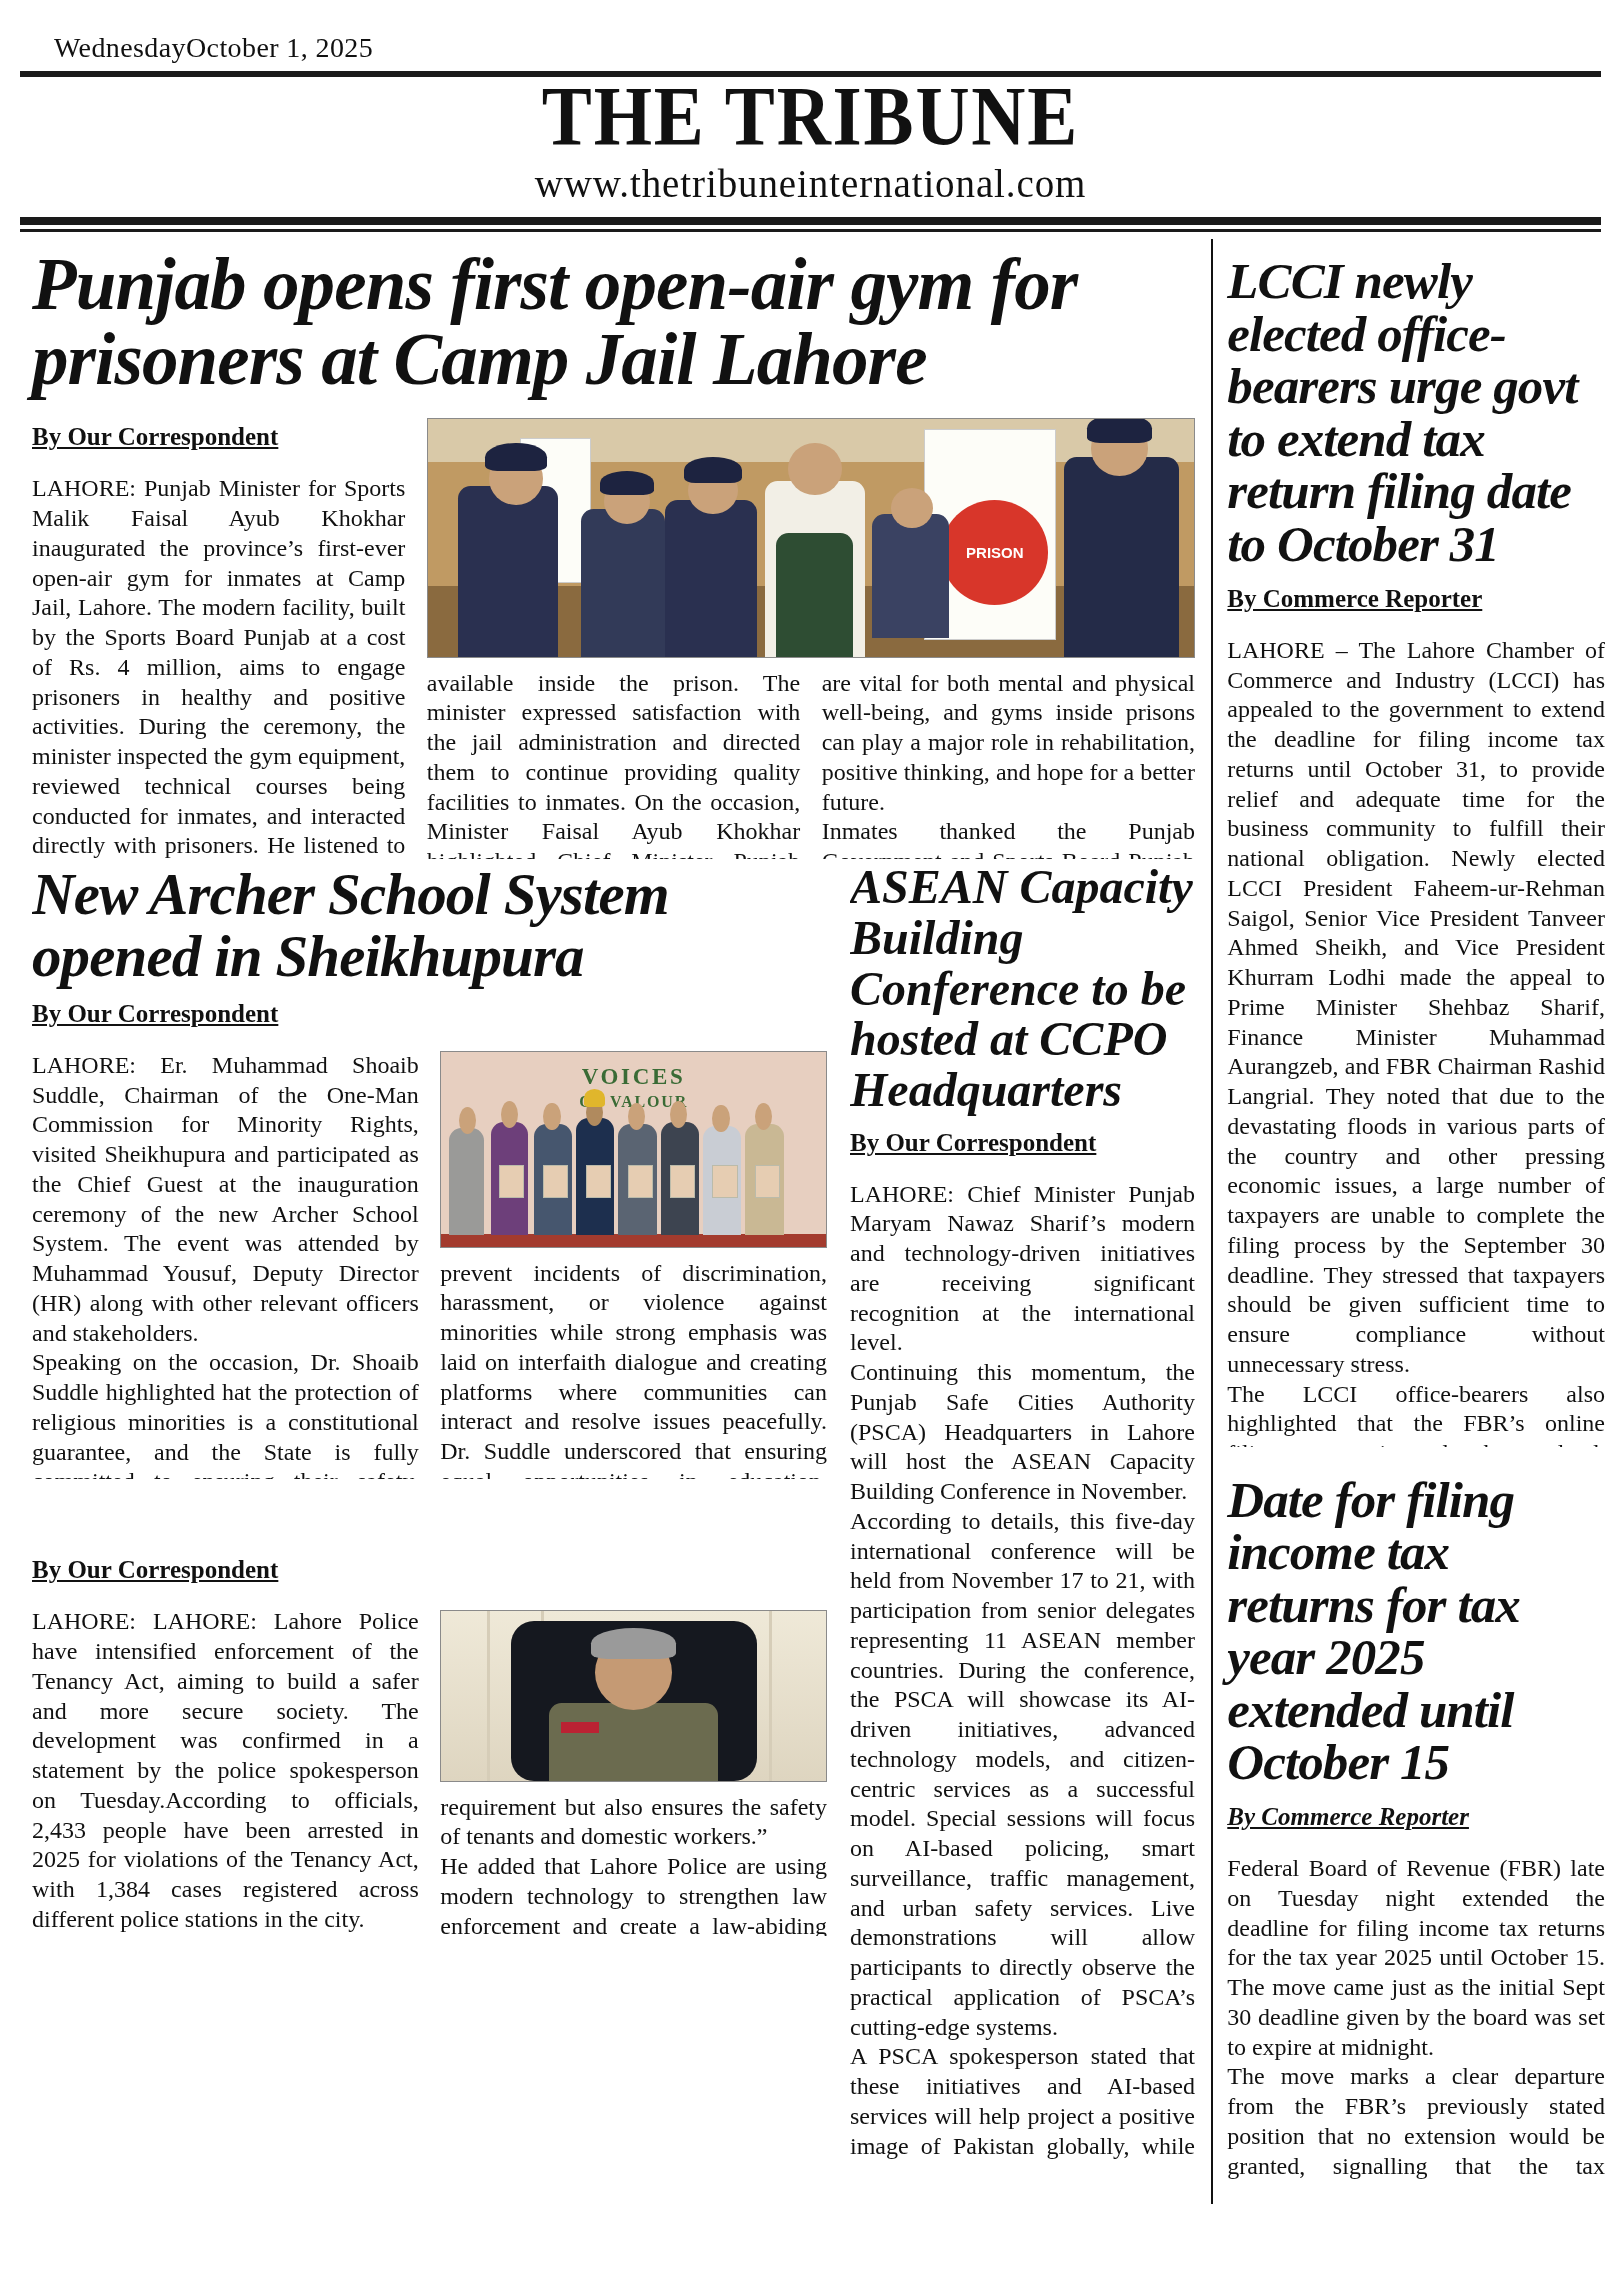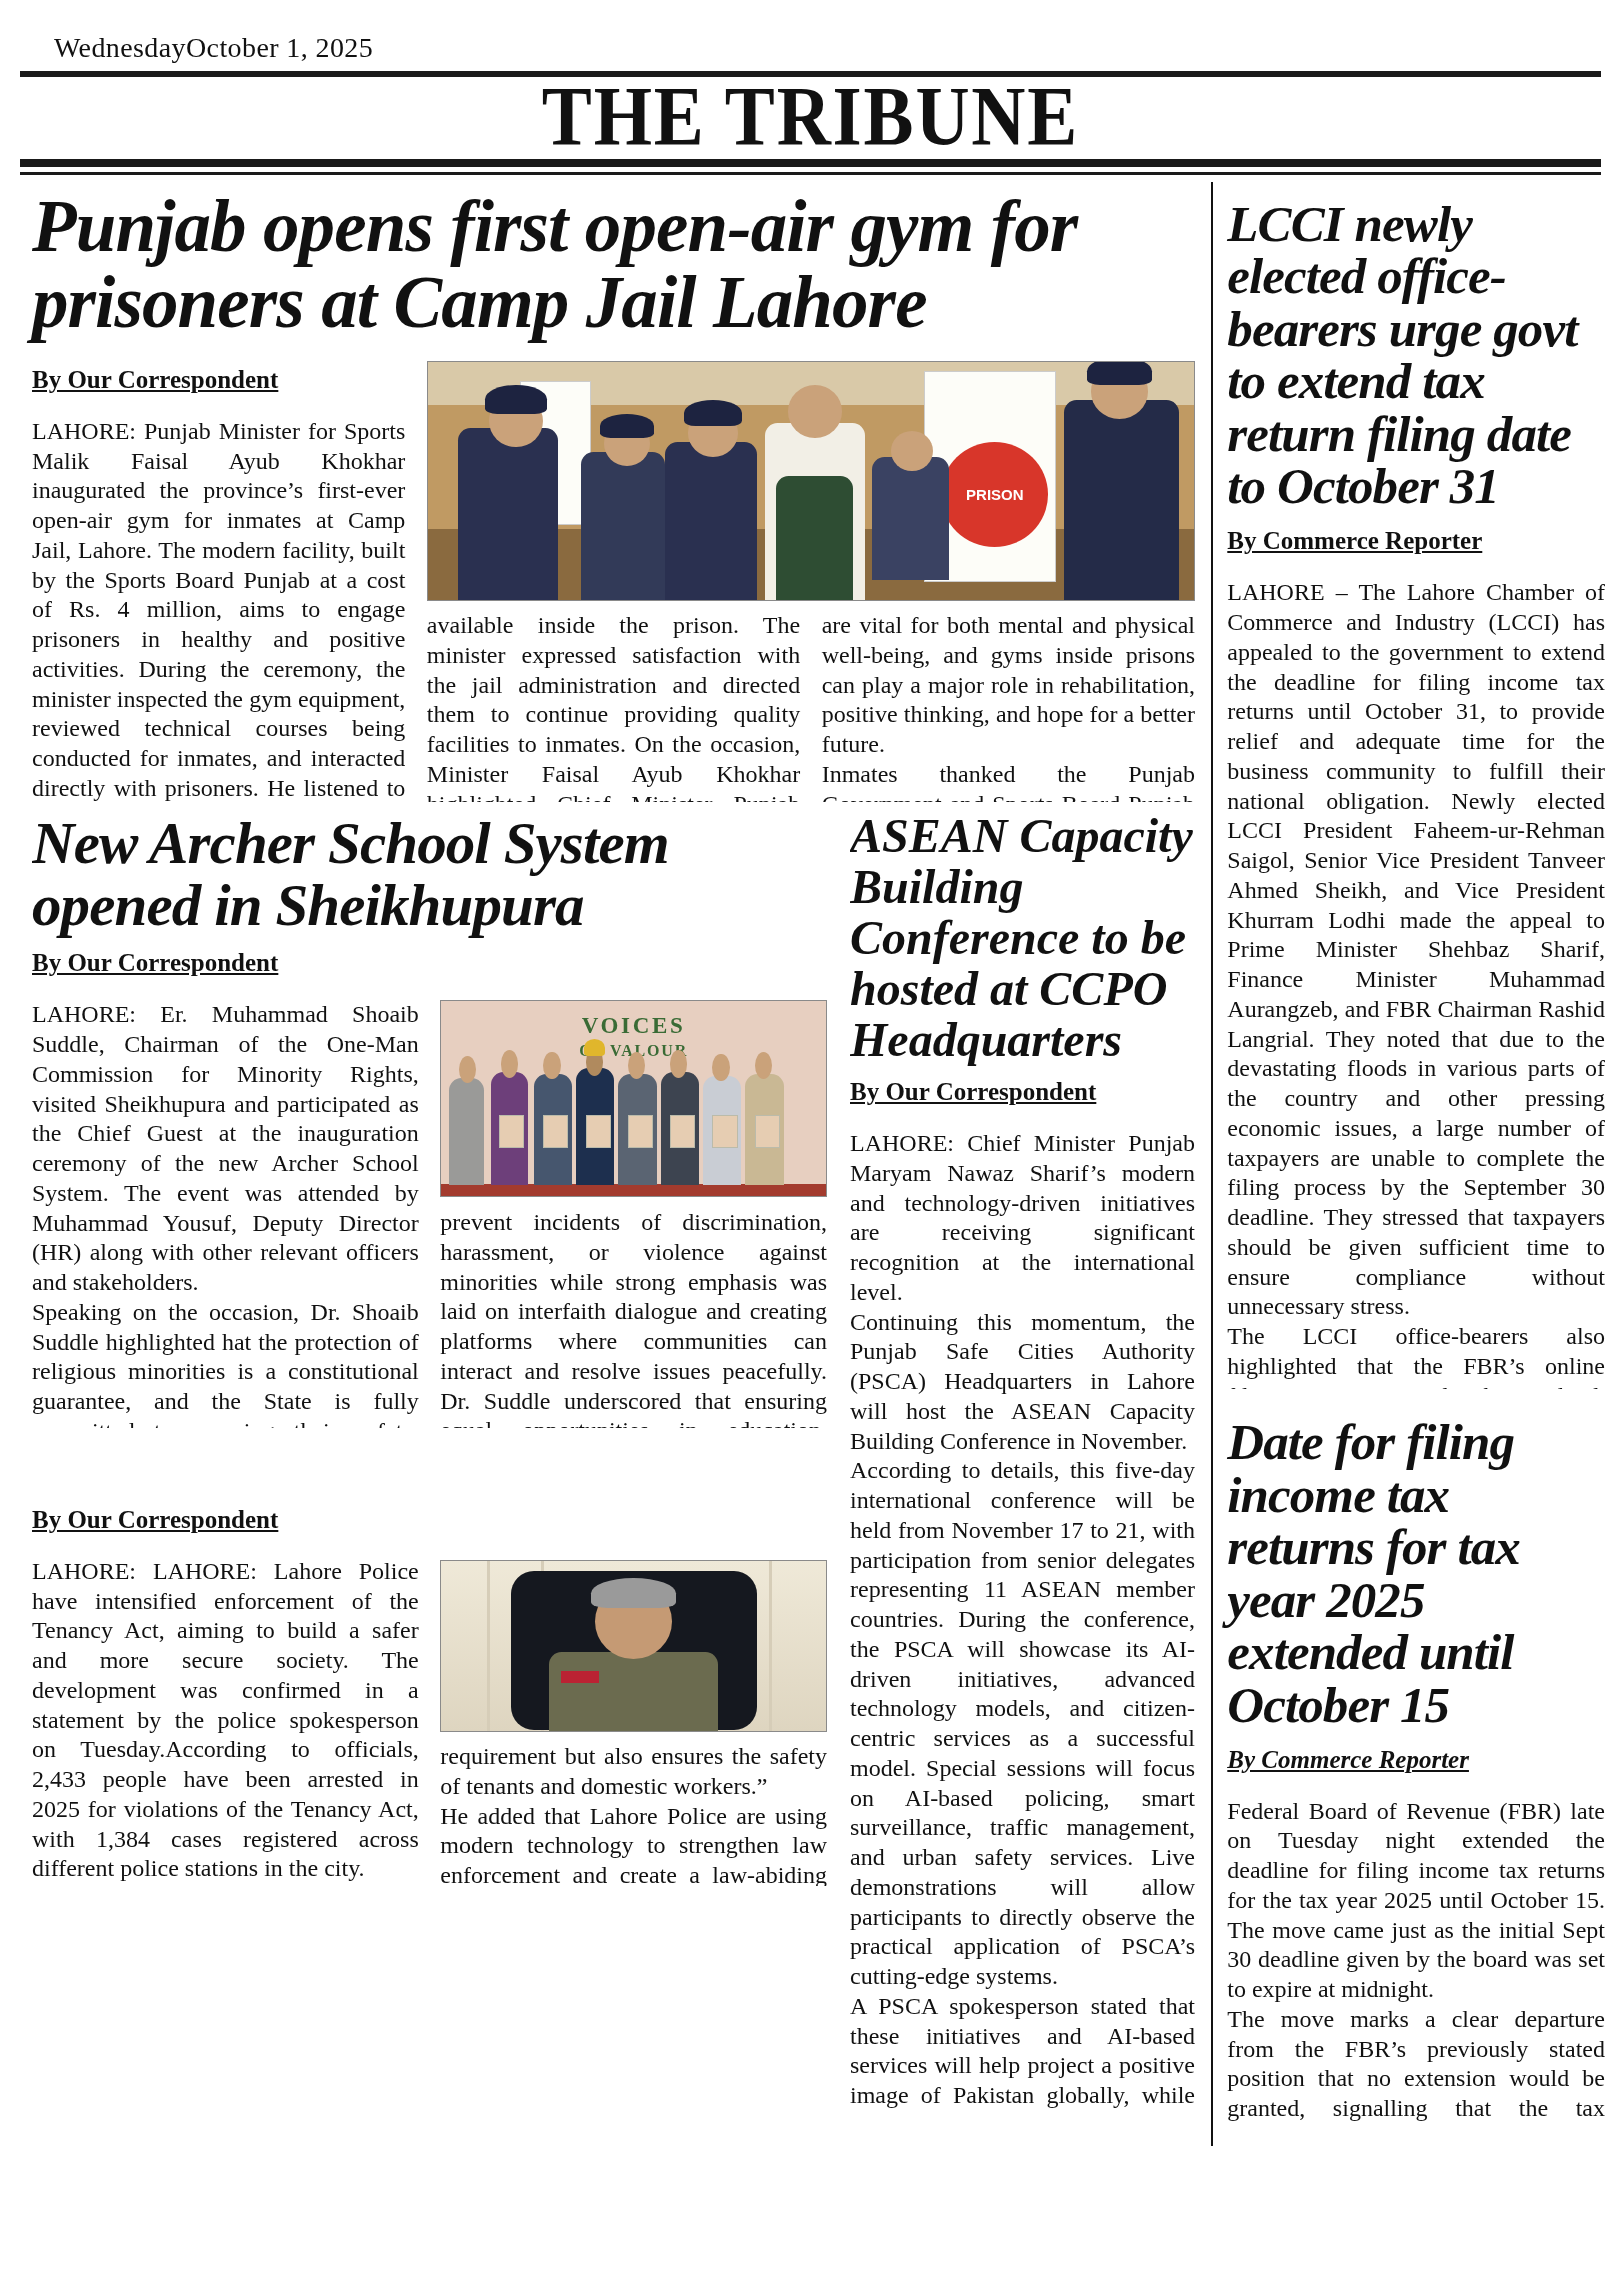--- a/index.html
+++ b/index.html
@@ -29,21 +29,21 @@
   
   .lead-headline{font-size:73px;line-height:1.04;letter-spacing:-0.9px;margin:9px 0 19.7px;}
   .gym-grid{display:grid;grid-template-columns:1fr 1fr 1fr;column-gap:21.5px;
             height:441px;overflow:hidden;}
   .gym-right{grid-column:2/4;display:flex;flex-direction:column;}
   .photo{position:relative;overflow:hidden;border:0.9px solid #8a8a8a;}
   .gym-photo{height:238px;margin-bottom:10.7px;background:linear-gradient(#d9c9a8 0 18%,#c09a63 18% 70%,#8a6a3f 70% 100%);}
   .gym-cols{display:grid;grid-template-columns:1fr 1fr;column-gap:21.5px;flex:1;overflow:hidden;}
   
   .band2{display:grid;grid-template-columns:795px 1fr;column-gap:23px;height:1300px;
-         overflow:hidden;margin-top:8px;}
+         overflow:hidden;margin-top:1px;}
   .archer-headline{font-size:59px;line-height:1.05;letter-spacing:-0.9px;margin:3.6px 0 12.5px;}
   .archer-grid{display:grid;grid-template-columns:1fr 1fr;column-gap:21.5px;height:428px;overflow:hidden;}
   .archer{height:691px;overflow:hidden;}
   .archer-photo{height:195px;margin-bottom:10.7px;background:#e7cfc0;}
   
   .police{height:607px;overflow:hidden;}
   .police-headline{font-size:59px;line-height:1.05;letter-spacing:-0.9px;margin:5.4px 0 16px;}
   .standfirst{font-size:29.6px;font-weight:bold;line-height:1.18;margin:0 0 16px;}
   .police-grid{display:grid;grid-template-columns:1fr 1fr;column-gap:21.5px;height:385px;overflow:hidden;}
   .ccpo-photo{height:170px;margin:59px 0 10.7px;background:linear-gradient(#efe9d8,#ded5c0);}
@@ -71,20 +71,21 @@
 </head>
 <body>
 
 <div class="header">
   <div class="dateline">
     <span>Wednesday</span>
     <span>October 1, 2025</span>
   </div>
   <div class="rule"></div>
   <div class="masthead">THE TRIBUNE</div>
+  <div class="website">www.thetribuneinternational.com</div>
   <div class="double-rule">
     <div class="thick"></div>
       <div class="thin"></div>
   </div>
 </div>
 
 <div class="content">
   <div class="main">
 
     <article>

